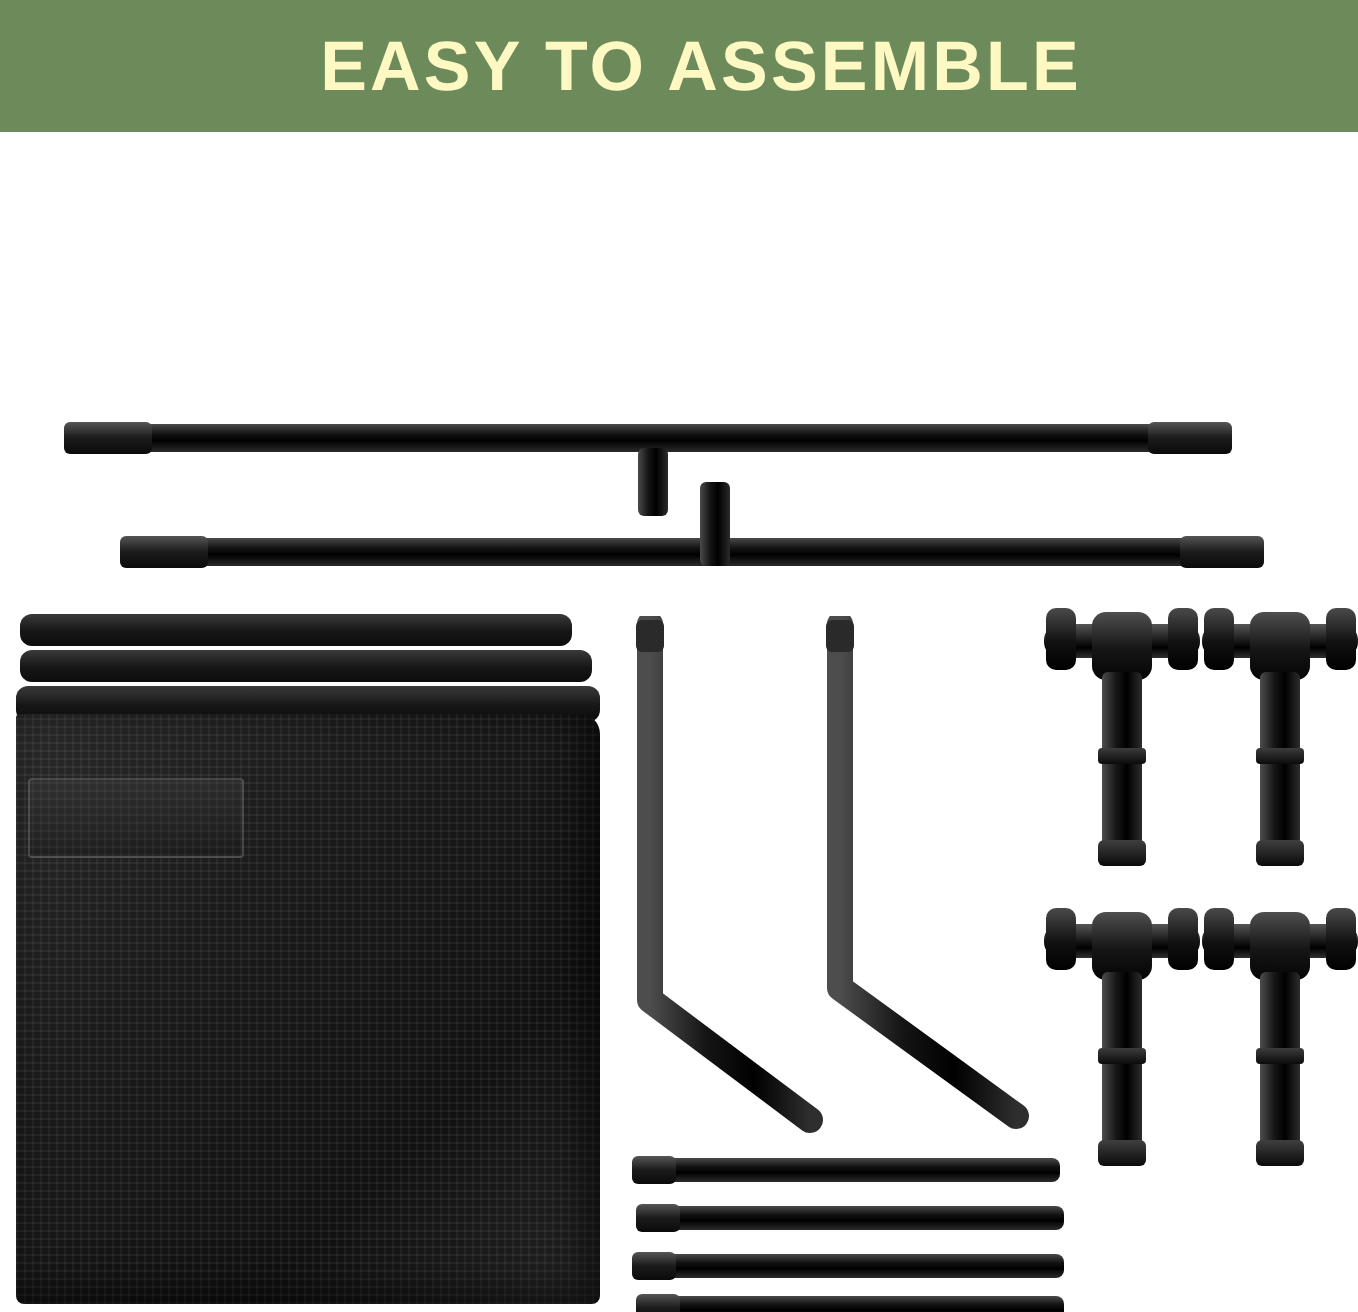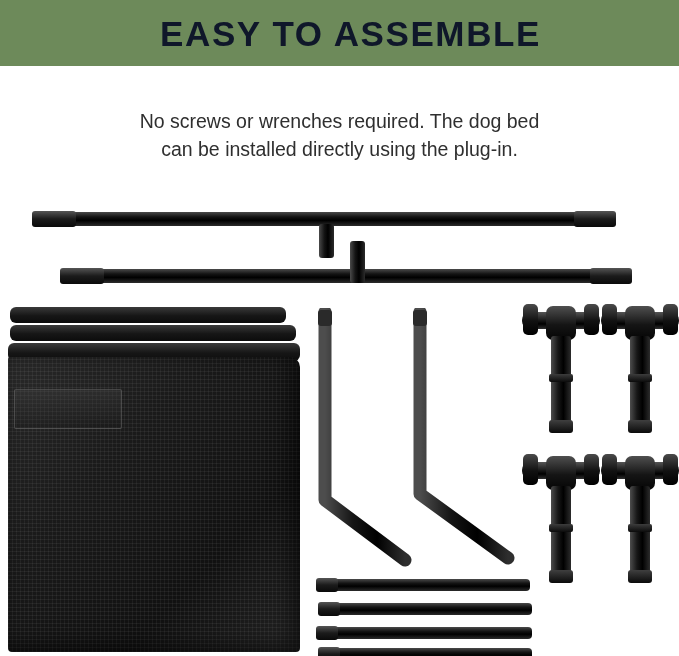--- a/index.html
+++ b/index.html
@@ -24,21 +24,21 @@
     left: 0;
     top: 0;
     width: 679px;
     height: 66px;
     background: #6d8a5a;
     display: flex;
     align-items: center;
     justify-content: center;
   }
   .banner-title {
-    color: #0f172a;
+    color: #fef9c3;
     font-size: 35px;
     font-weight: bold;
     letter-spacing: 1.6px;
     line-height: 1;
     font-family: "Liberation Sans", sans-serif;
     margin-left: 22px;
   }
 
   
   .subtitle {
@@ -182,24 +182,20 @@
 </style>
 </head>
 <body>
 
 <div class="page">
 
   <div class="banner">
     <div class="banner-title">EASY TO ASSEMBLE</div>
   </div>
 
-  <div class="subtitle">
-    <span>No screws or wrenches required. The dog bed</span>
-    <span class="l2">can be installed directly using the plug-in.</span>
-  </div>
 
   <div class="parts">
 
     <div class="bar" style="left:32px; top:32px; width:584px; height:14px;"></div>
     <div class="cap" style="left:32px; top:31px; width:44px; height:16px;"></div>
     <div class="cap" style="left:574px; top:31px; width:42px; height:16px;"></div>
 
     <div class="bar" style="left:60px; top:89px; width:572px; height:14px;"></div>
     <div class="cap" style="left:60px; top:88px; width:44px; height:16px;"></div>
     <div class="cap" style="left:590px; top:88px; width:42px; height:16px;"></div>

